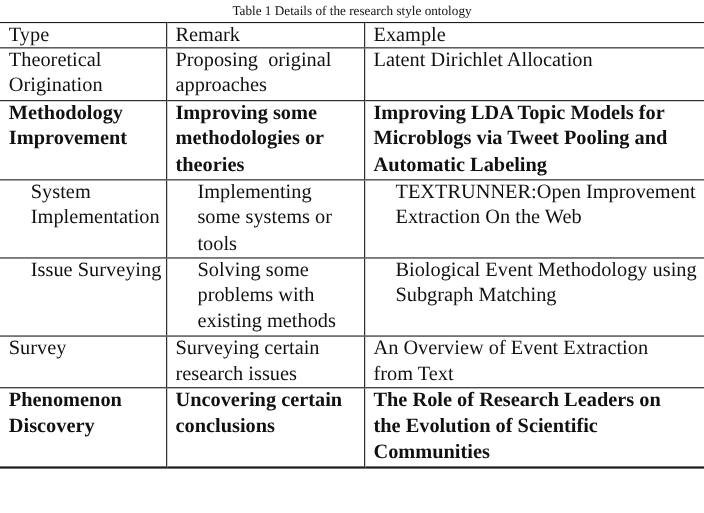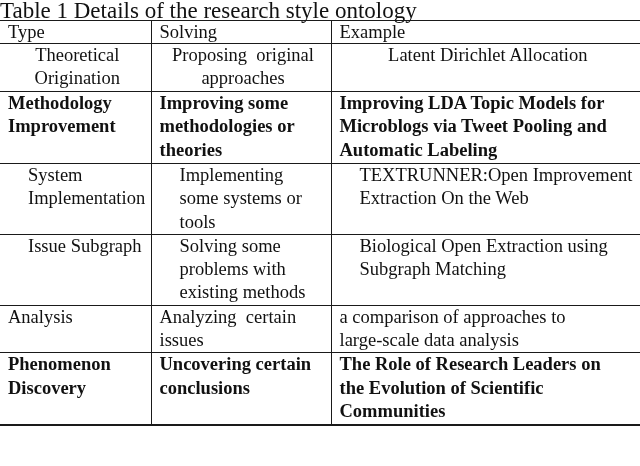--- a/index.html
+++ b/index.html
@@ -14,22 +14,22 @@
       font-family: "Liberation Serif", "DejaVu Serif", serif;
       color: #111111;
       position: relative;
     }
     .caption {
       position: absolute;
       left: 0;
       top: 0;
       width: 640px;
       height: 21px;
-      text-align: left;
-      font-size: 23px;
+      text-align: center;
+      font-size: 12px;
       line-height: 21px;
       white-space: nowrap;
     }
     table.onto {
       position: absolute;
       left: 0;
       top: 20px;
       width: 640px;
       border-collapse: collapse;
       table-layout: fixed;
@@ -57,40 +57,40 @@
     }
     table.onto thead th {
       height: 22px;
       line-height: 22px;
       padding-top: 0;
     }
     table.onto tbody tr:last-child td {
       border-bottom: 2px solid #1a1a1a;
     }
     .line { display: block; white-space: nowrap; }
-    tr.r2 td { height: 47px; text-align: center; }
+    tr.r2 td { height: 47px; }
     tr.r3 td { height: 71px; font-weight: bold; }
     tr.r3b td { height: 68px; padding-left: 28px; }
     tr.r2s td { height: 45px; }
   </style>
 </head>
 <body>
 
 <div class="caption">Table 1 Details of the research style ontology</div>
 
 <table class="onto">
   <colgroup>
     <col class="c1">
       <col class="c2">
       <col class="c3">
   </colgroup>
   <thead>
     <tr>
       <th>Type</th>
-      <th>Solving</th>
+      <th>Remark</th>
       <th>Example</th>
     </tr>
   </thead>
   <tbody>
 
     <tr class="r2">
       <td>
         <span class="line">Theoretical</span>
         <span class="line">Origination</span>
       </td>
@@ -131,47 +131,47 @@
         <span class="line">tools</span>
       </td>
       <td>
         <span class="line">TEXTRUNNER:Open Improvement</span>
         <span class="line">Extraction On the Web</span>
       </td>
     </tr>
 
     <tr class="r3b">
       <td>
-        <span class="line">Issue Subgraph</span>
+        <span class="line">Issue Surveying</span>
       </td>
       <td>
         <span class="line">Solving some</span>
         <span class="line">problems with</span>
         <span class="line">existing methods</span>
       </td>
       <td>
-        <span class="line">Biological Open Extraction using</span>
+        <span class="line">Biological Event Methodology using</span>
         <span class="line">Subgraph Matching</span>
       </td>
     </tr>
 
-
     <tr class="r2s">
       <td>
-        <span class="line">Analysis</span>
+        <span class="line">Survey</span>
       </td>
       <td>
-        <span class="line" style="white-space:pre">Analyzing  certain</span>
-        <span class="line">issues</span>
+        <span class="line">Surveying certain</span>
+        <span class="line">research issues</span>
       </td>
       <td>
-        <span class="line">a comparison of approaches to</span>
-        <span class="line">large-scale data analysis</span>
+        <span class="line">An Overview of Event Extraction</span>
+        <span class="line">from Text</span>
       </td>
     </tr>
+
 
     <tr class="r3">
       <td>
         <span class="line">Phenomenon</span>
         <span class="line">Discovery</span>
       </td>
       <td>
         <span class="line">Uncovering certain</span>
         <span class="line">conclusions</span>
       </td>

